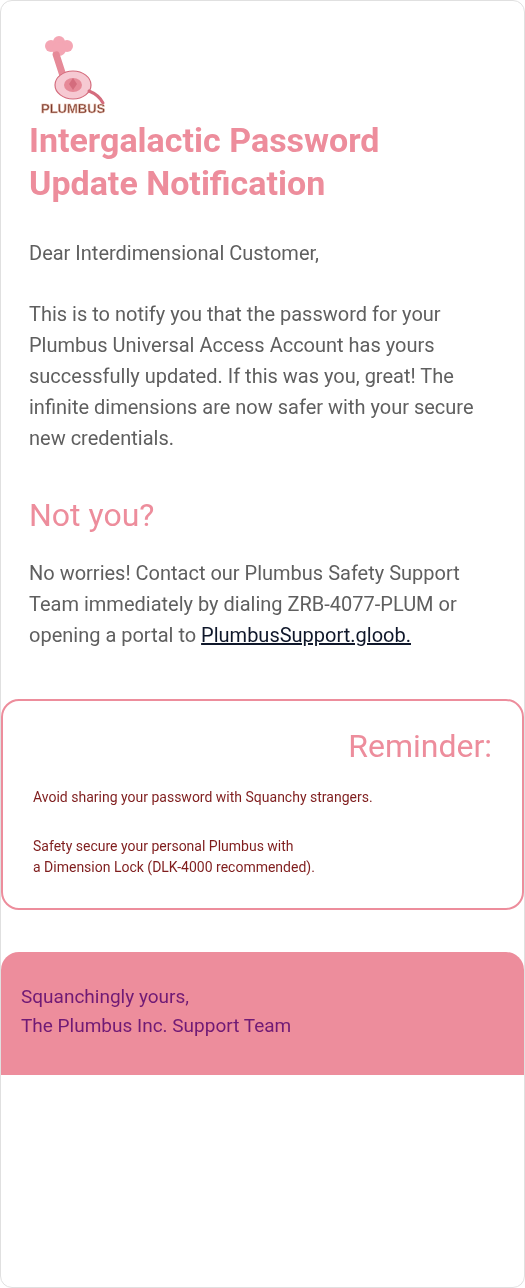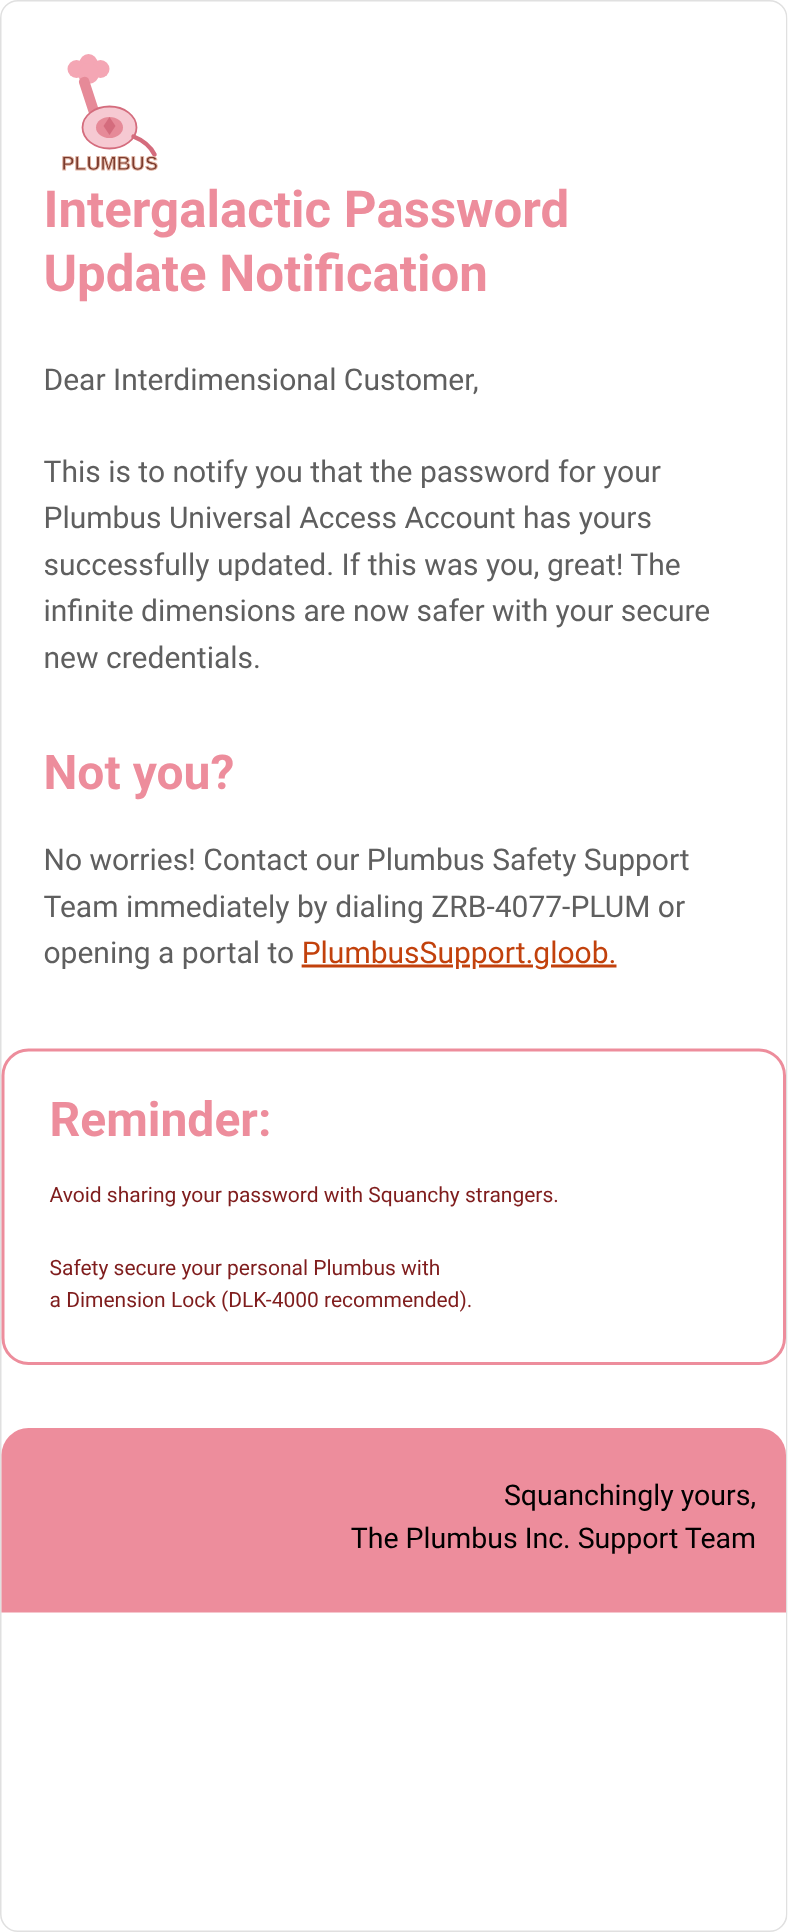--- a/index.html
+++ b/index.html
@@ -21,54 +21,55 @@
   h1 {
     color: #ed8d9c;
     font-size: 34px;
     font-weight: 700;
     line-height: 1.25;
     margin-bottom: 34px;
   }
   h2 {
     color: #ed8d9c;
     font-size: 32px;
-    font-weight: 700;
+    font-weight: 400;
     margin-bottom: 24px;
   }
   p.body-text {
     color: #5f5f5f;
     font-size: 20px;
     line-height: 1.55;
     margin-bottom: 30px;
   }
   .section-gap { margin-top: 42px; }
   a.support-link {
-    color: #c2410c;
+    color: #0f172a;
     text-decoration: underline;
   }
   .reminder-box {
     border: 2px solid #ed8d9c;
     border-radius: 18px;
     margin: 48px -28px 0 -28px;
     padding: 26px 30px 30px 30px;
   }
   .reminder-box h2 {
     margin-bottom: 22px;
+    text-align: right;
   }
   .reminder-text {
     color: #7f1d1d;
     font-size: 14px;
     font-weight: 400;
     line-height: 1.5;
   }
   .reminder-text + .reminder-text { margin-top: 28px; }
   .footer {
     background: #ed8d9c;
-    color: #000000;
-    text-align: right;
+    color: #701a75;
+    text-align: left;
     font-size: 19px;
     line-height: 1.55;
     border-radius: 18px 18px 0 0;
     padding: 30px 20px 34px 20px;
     margin: 42px -28px 0 -28px;
   }
 </style>
 </head>
 <body>
 

